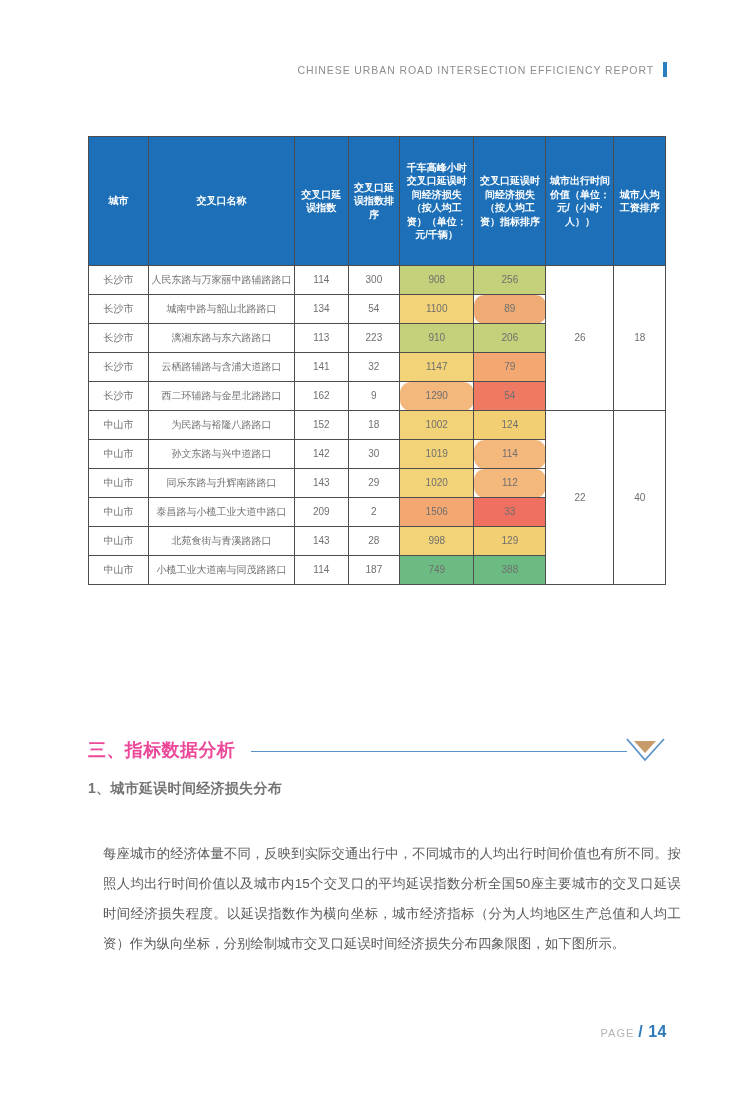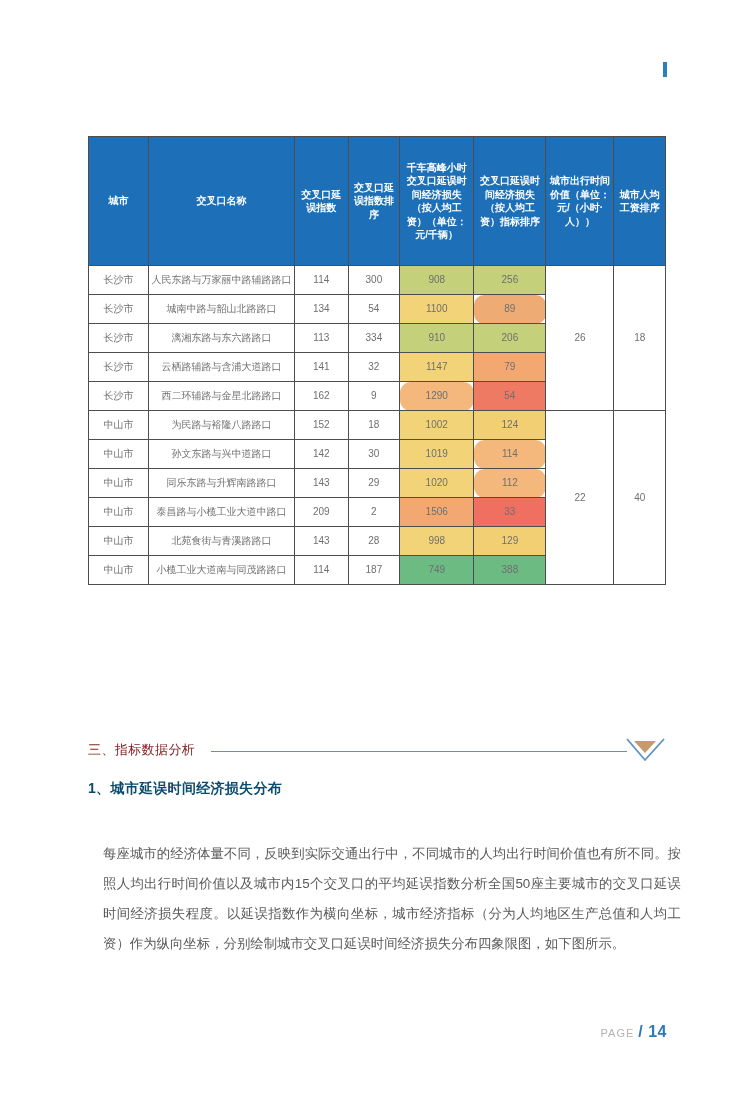--- a/index.html
+++ b/index.html
@@ -97,23 +97,23 @@
   
   .sec-head {
     position: absolute;
     top: 737px;
     left: 88px;
     width: 578px;
     display: flex;
     align-items: center;
   }
   .sec-head .sec-title {
-    font-size: 13px;
-    font-weight: normal;
-    color: #7f1d1d;
+    font-size: 18px;
+    font-weight: bold;
+    color: #ec4899;
     white-space: nowrap;
     letter-spacing: 0.4px;
   }
   .sec-head .sec-rule {
     flex: 1;
     height: 0;
     border-top: 1.6px solid #5a93c9;
     margin-left: 16px;
     margin-right: 0;
     position: relative;
@@ -127,21 +127,21 @@
   }
   .sec-head .sec-arrow svg { display: block; }
 
   
   .sub-head {
     position: absolute;
     top: 780px;
     left: 88px;
     font-size: 14px;
     font-weight: bold;
-    color: #0c4a6e;
+    color: #737373;
     letter-spacing: 0.3px;
   }
 
   
   .body-par {
     position: absolute;
     top: 826px;
     left: 103px;
     width: 578px;
     font-size: 13.4px;
@@ -169,20 +169,21 @@
     font-size: 16px;
     font-weight: bold;
     color: #2e79b8;
     letter-spacing: 0.5px;
   }
 </style>
 </head>
 <body>
 
 <div class="doc-header">
+  <span class="hdr-text">CHINESE URBAN ROAD INTERSECTION EFFICIENCY REPORT</span>
   <span class="hdr-bar"></span>
 </div>
 
 <div class="table-wrap">
   <table class="data">
     <colgroup>
       <col style="width:58px">
       <col style="width:142px">
       <col style="width:52px">
       <col style="width:50px">
@@ -219,21 +220,21 @@
           <td class="name">城南中路与韶山北路路口</td>
           <td>134</td>
           <td>54</td>
           <td class="c-yellow">1100</td>
           <td class="c-orange">89</td>
         </tr>
         <tr>
           <td class="city">长沙市</td>
           <td class="name">漓湘东路与东六路路口</td>
           <td>113</td>
-          <td>334</td>
+          <td>223</td>
           <td class="c-lgreen">910</td>
           <td class="c-lgreen">206</td>
         </tr>
         <tr>
           <td class="city">长沙市</td>
           <td class="name">云栖路辅路与含浦大道路口</td>
           <td>141</td>
           <td>32</td>
           <td class="c-yellow">1147</td>
           <td class="c-orange3">79</td>

